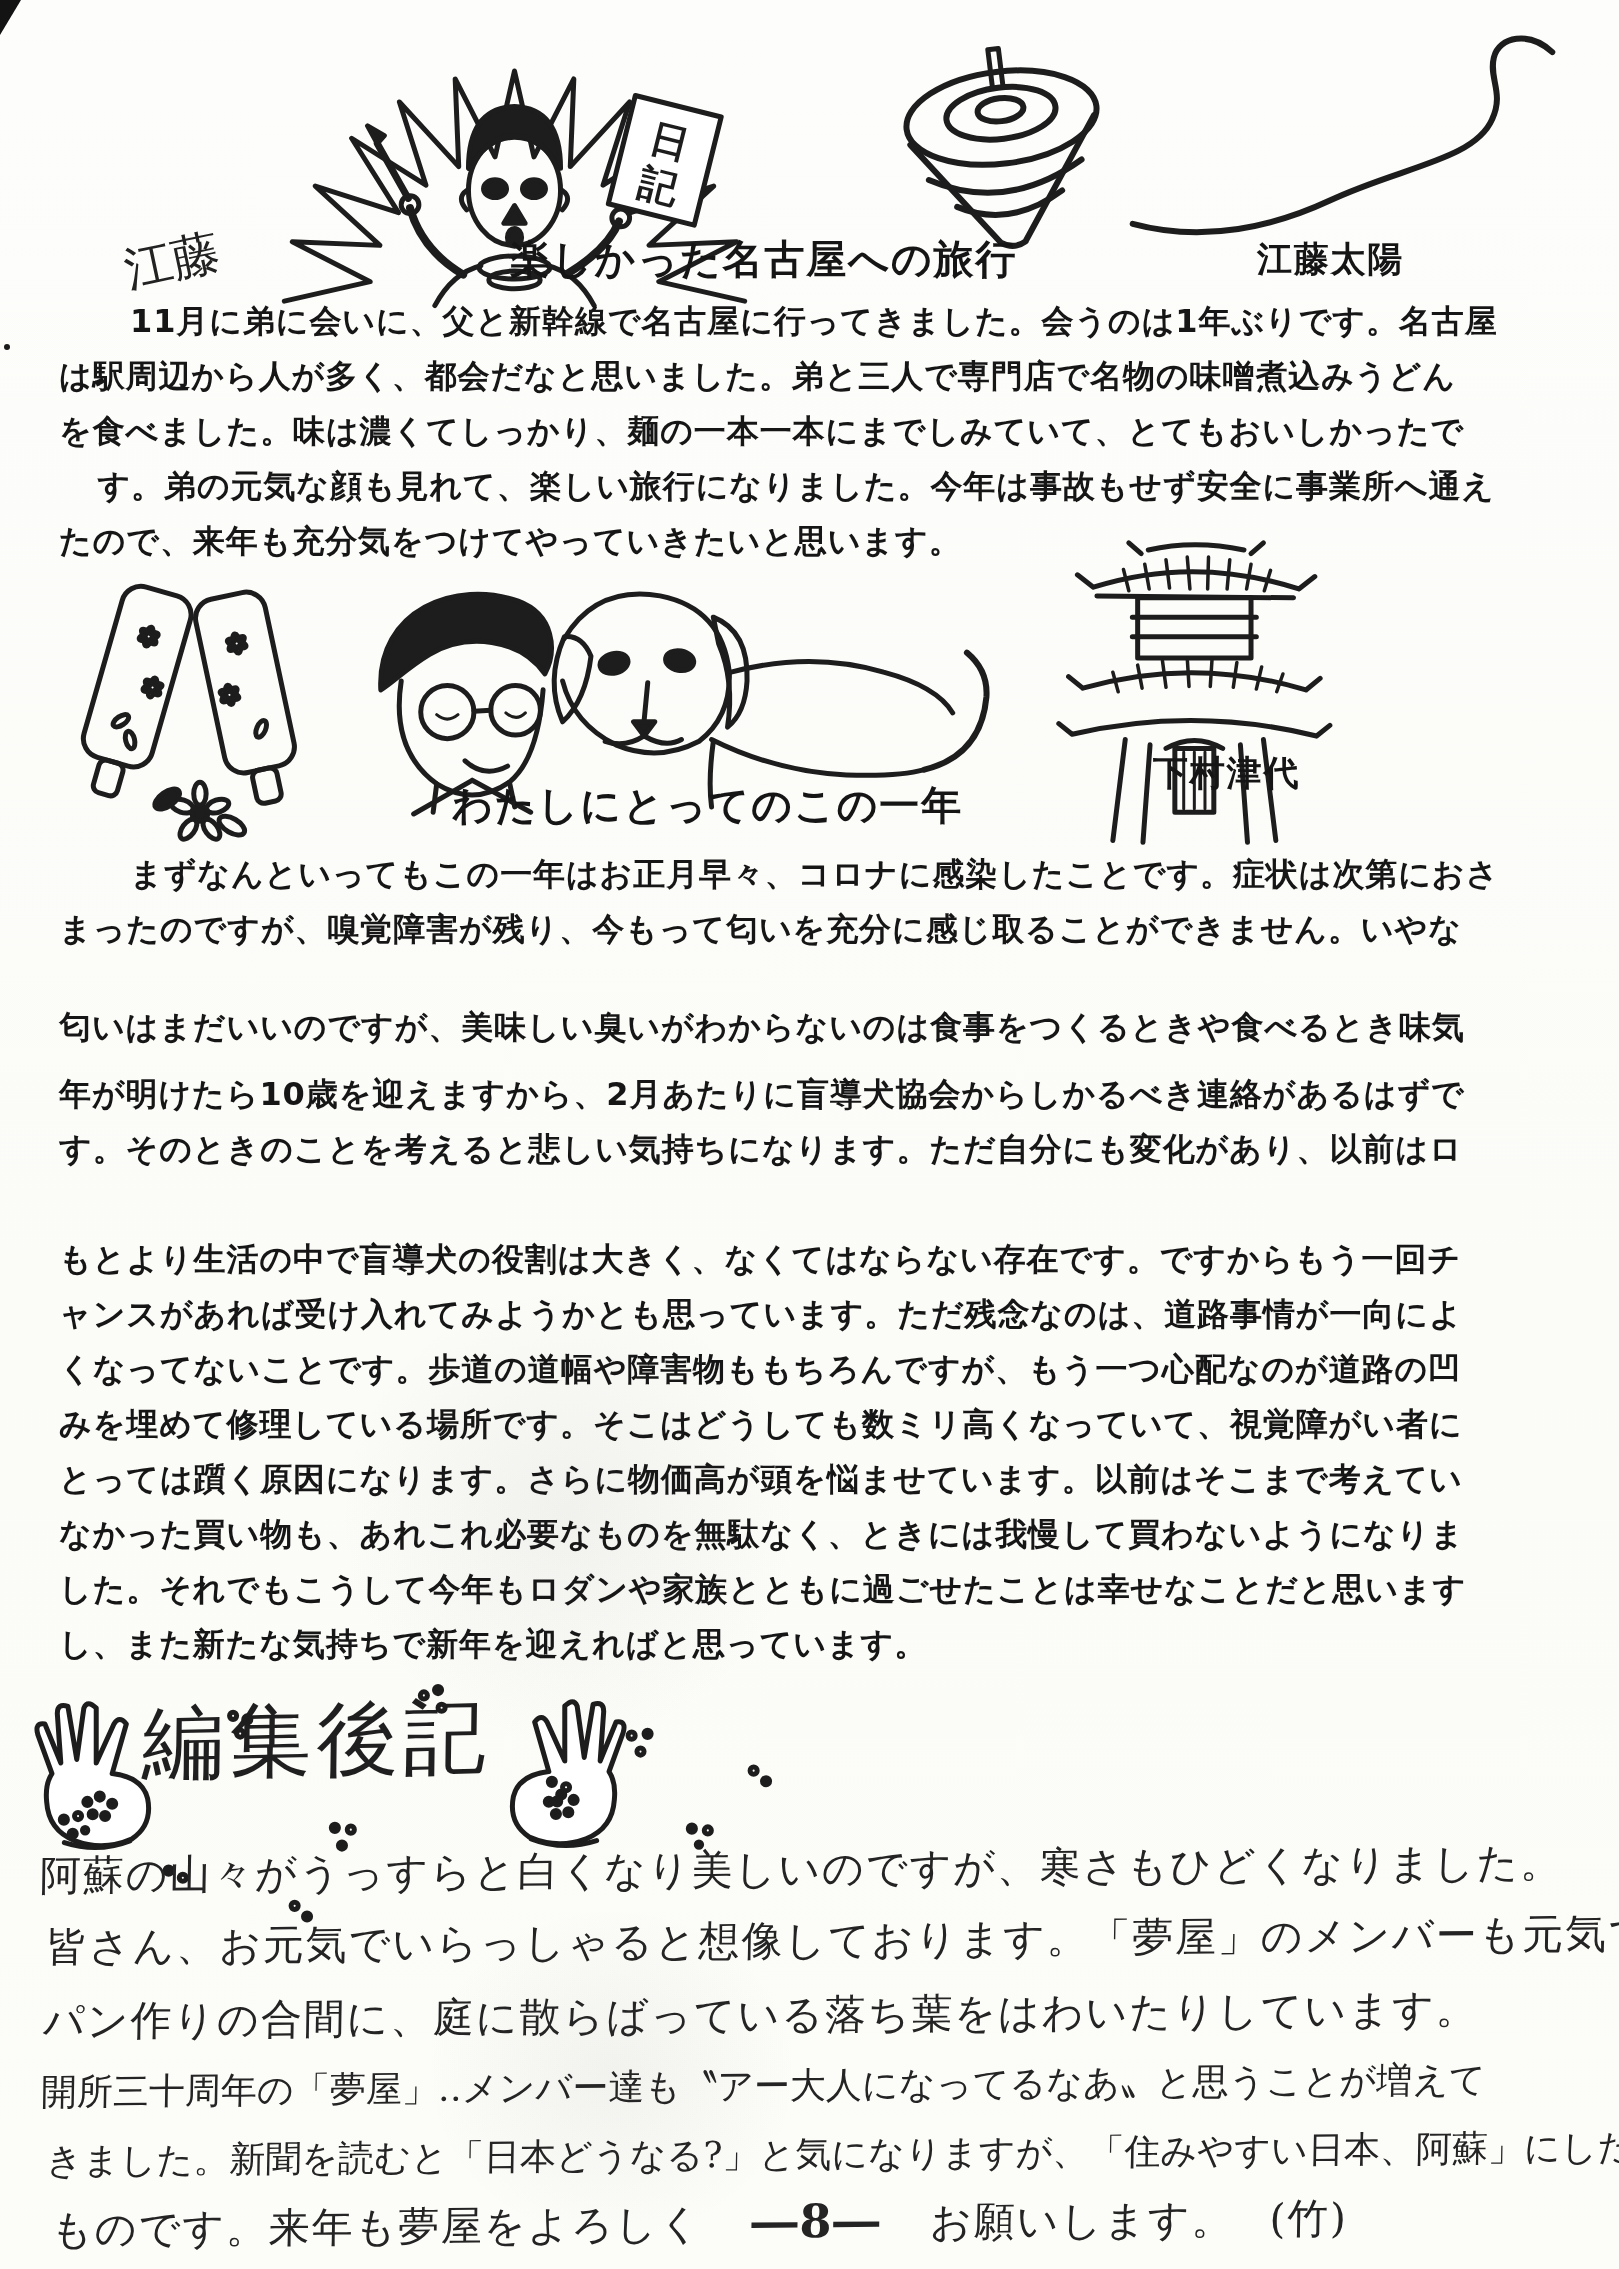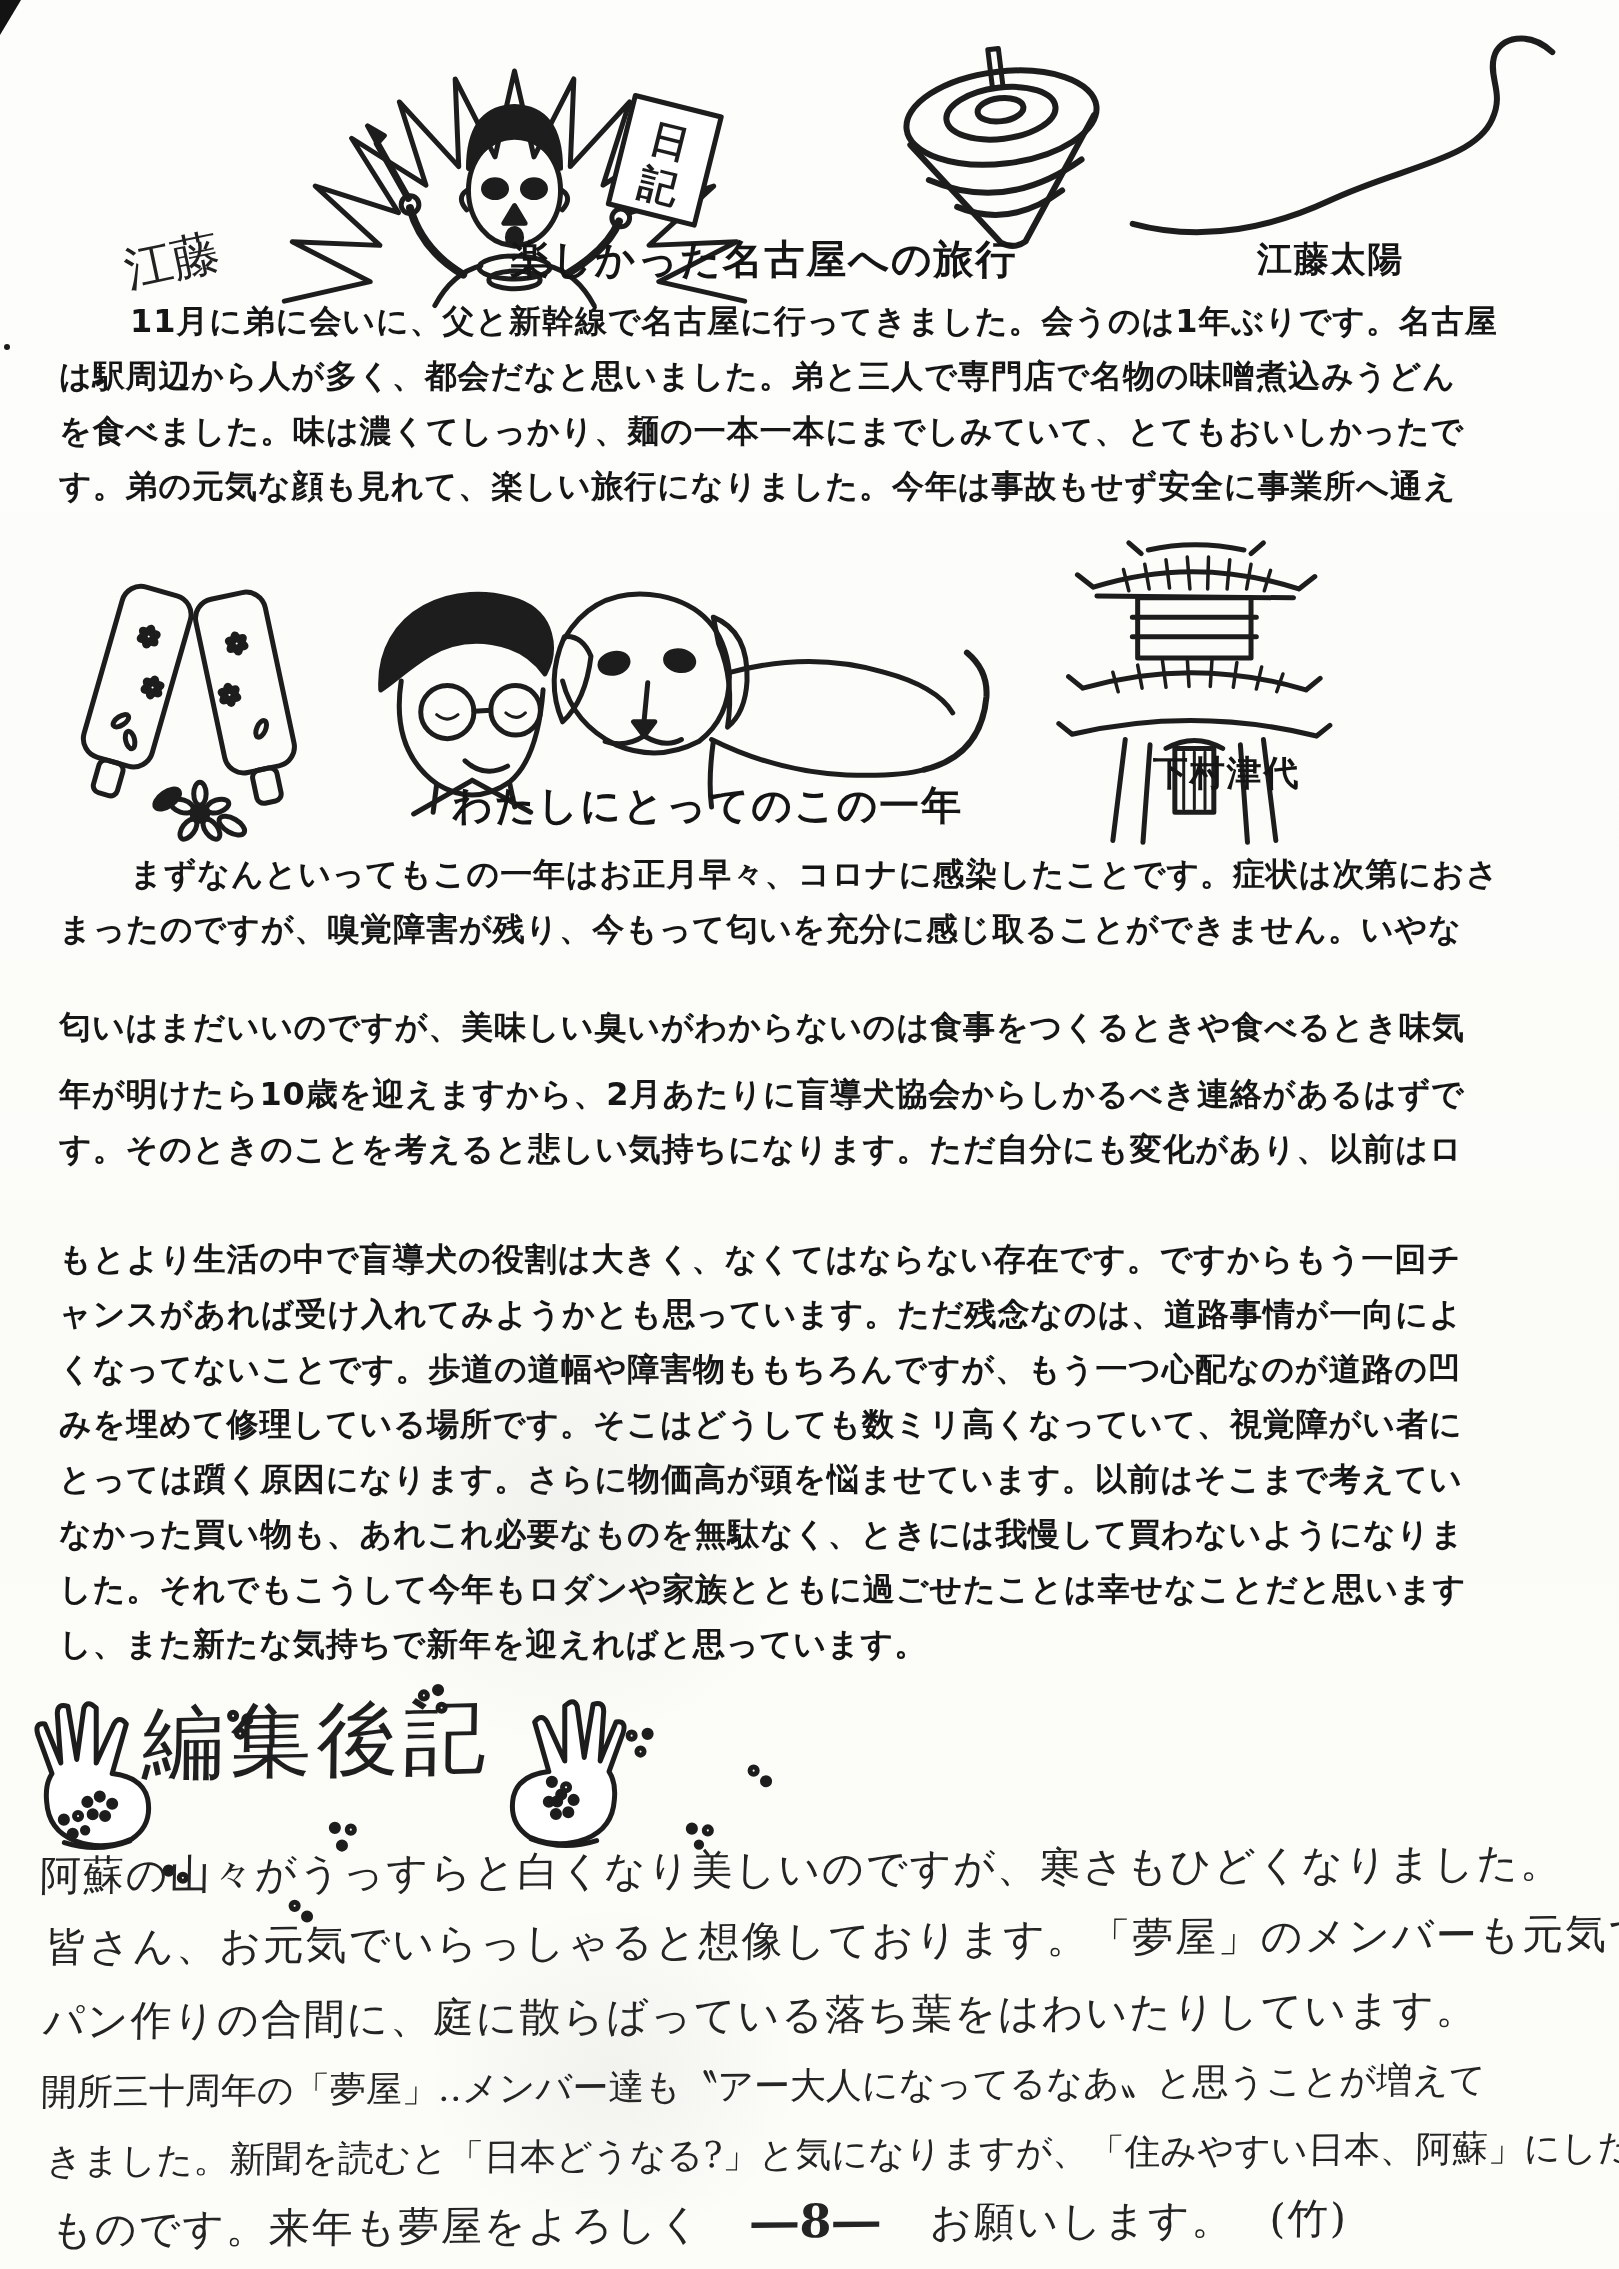--- a/index.html
+++ b/index.html
@@ -92,21 +92,22 @@
   </svg>
 
   <span class="abs sig" style="left:124px;top:229px;">江藤</span>
 
   <span class="abs ptitle" style="left:510px;top:232px;">楽しかった名古屋への旅行</span>
   <span class="abs pauthor" style="left:1257px;top:236px;">江藤太陽</span>
 
   <div class="pline indent" style="top:300px;">11月に弟に会いに、父と新幹線で名古屋に行ってきました。会うのは1年ぶりです。名古屋</div>
   <div class="pline" style="top:355px;">は駅周辺から人が多く、都会だなと思いました。弟と三人で専門店で名物の味噌煮込みうどん</div>
   <div class="pline" style="top:410px;">を食べました。味は濃くてしっかり、麺の一本一本にまでしみていて、とてもおいしかったで</div>
-  <div class="pline" style="top:465px;">す。弟の元気な顔も見れて、楽しい旅行になりました。今年は事故もせず安全に事業所へ通え</div>
+  <div class="pline" style="top:465px;text-align:right;">す。弟の元気な顔も見れて、楽しい旅行になりました。今年は事故もせず安全に事業所へ通え</div>
+  <div class="pline" style="top:520px;">たので、来年も充分気をつけてやっていきたいと思います。</div>
 
   <svg class="doodle" style="left:49px;top:567px;" width="293" height="279" viewBox="0 0 330 315">
     <defs>
       <g id="flw">
         <ellipse rx="4" ry="11"></ellipse>
           <ellipse rx="4" ry="11" transform="rotate(60)"></ellipse>
           <ellipse rx="4" ry="11" transform="rotate(120)"></ellipse>
       </g>
     </defs>
     <g transform="rotate(16 100 150)">

